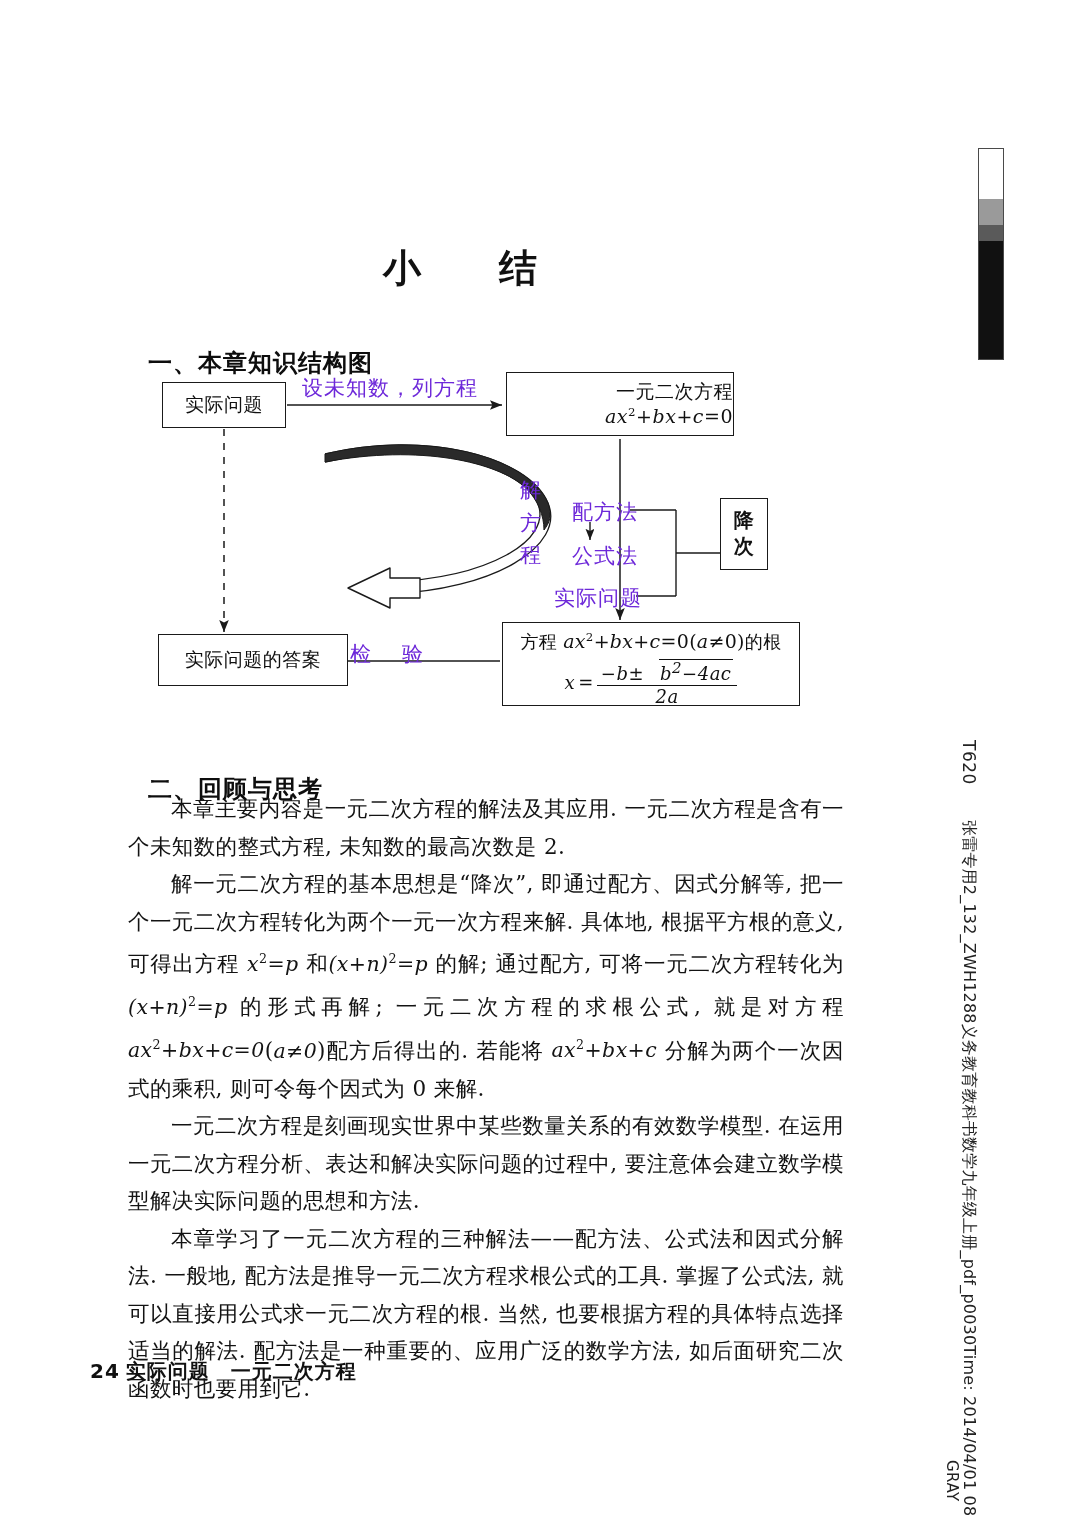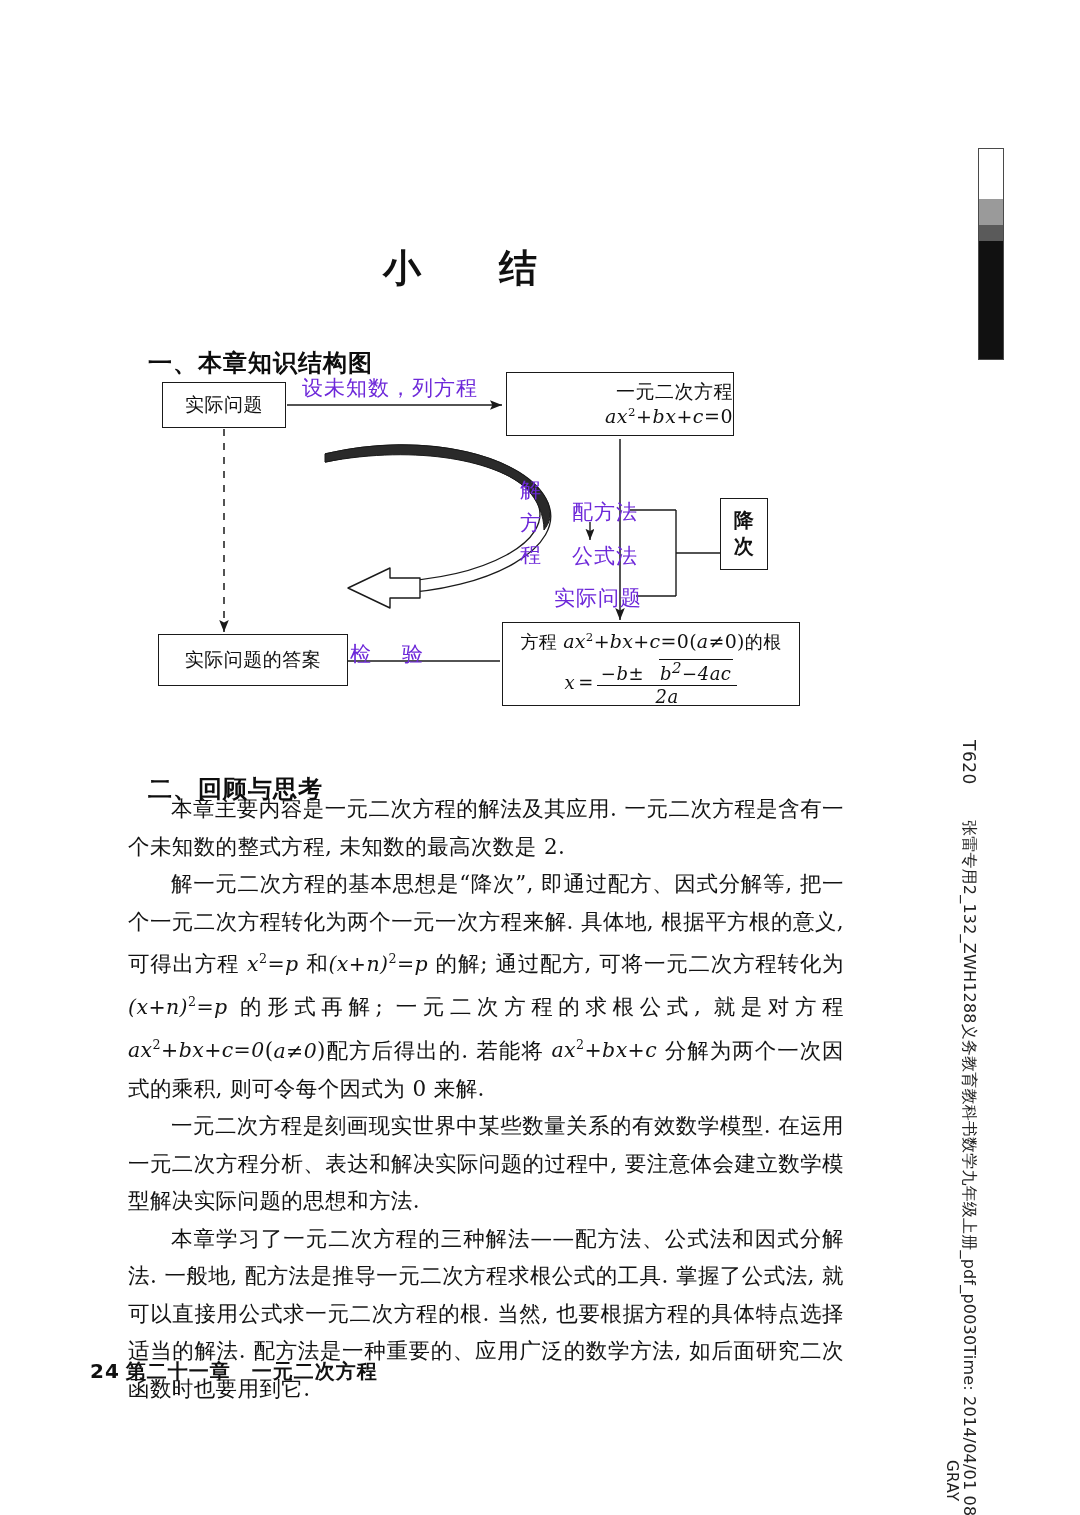--- a/index.html
+++ b/index.html
@@ -342,21 +342,21 @@
 
     <p>解一元二次方程的基本思想是“降次”, 即通过配方、因式分解等, 把一个一元二次方程转化为两个一元一次方程来解. 具体地, 根据平方根的意义, 可得出方程 <span class="eq"><i>x</i><sup>2</sup>=<i>p</i></span> 和<span class="eq">(<i>x</i>+<i>n</i>)<sup>2</sup>=<i>p</i></span> 的解; 通过配方, 可将一元二次方程转化为<span class="eq">(<i>x</i>+<i>n</i>)<sup>2</sup>=<i>p</i></span> 的形式再解; 一元二次方程的求根公式, 就是对方程 <span class="eq"><i>ax</i><sup>2</sup>+<i>bx</i>+<i>c</i>=0</span>(<span class="eq"><i>a</i>≠0</span>)配方后得出的. 若能将 <span class="eq"><i>ax</i><sup>2</sup>+<i>bx</i>+<i>c</i></span> 分解为两个一次因式的乘积, 则可令每个因式为 0 来解.</p>
 
     <p>一元二次方程是刻画现实世界中某些数量关系的有效数学模型. 在运用一元二次方程分析、表达和解决实际问题的过程中, 要注意体会建立数学模型解决实际问题的思想和方法.</p>
 
     <p>本章学习了一元二次方程的三种解法——配方法、公式法和因式分解法. 一般地, 配方法是推导一元二次方程求根公式的工具. 掌握了公式法, 就可以直接用公式求一元二次方程的根. 当然, 也要根据方程的具体特点选择适当的解法. 配方法是一种重要的、应用广泛的数学方法, 如后面研究二次函数时也要用到它.</p>
   </div>
 
   <div class="footer">
     <span>24</span>
-    <span>第二十一章　一元二次方程</span>
+    <span>实际问题　一元二次方程</span>
   </div>
 
   <div class="side-meta">
     <div class="vtext" id="meta-t620">T620</div>
     <div class="vtext" id="meta-scanline">张雷专用2_132_ZWH1288义务教育教科书数学九年级上册_pdf_p0030Time: 2014/04/01 08:45:25</div>
     <div class="vtext" id="meta-gray">GRAY</div>
   </div>
 
   <div class="calib-strip">
     <div class="calib-seg seg-white"></div>

